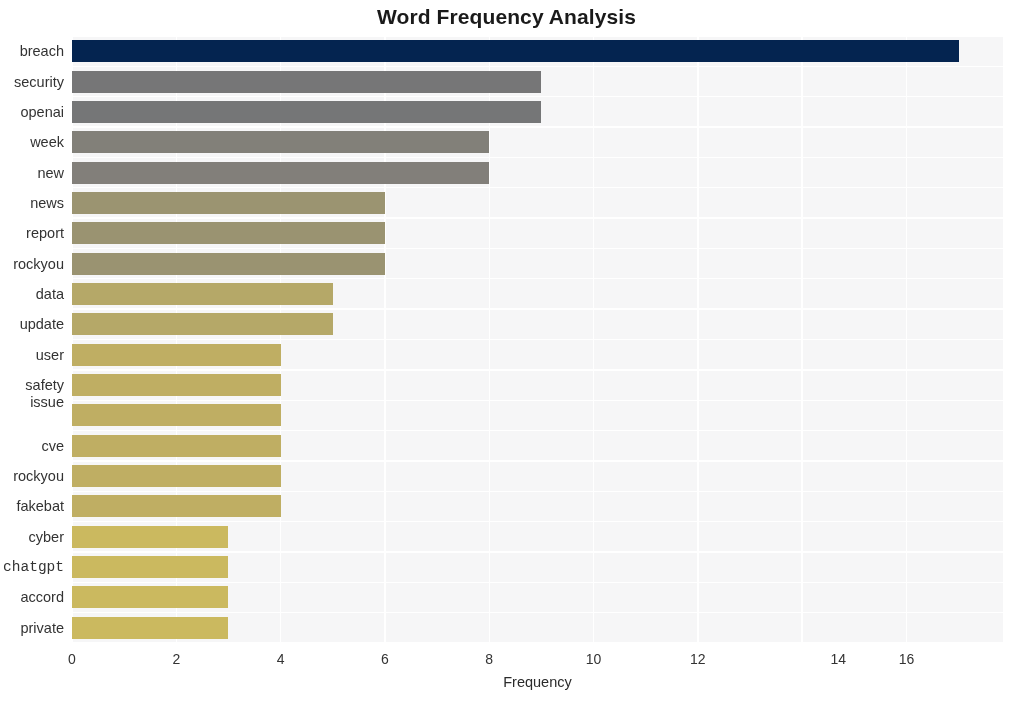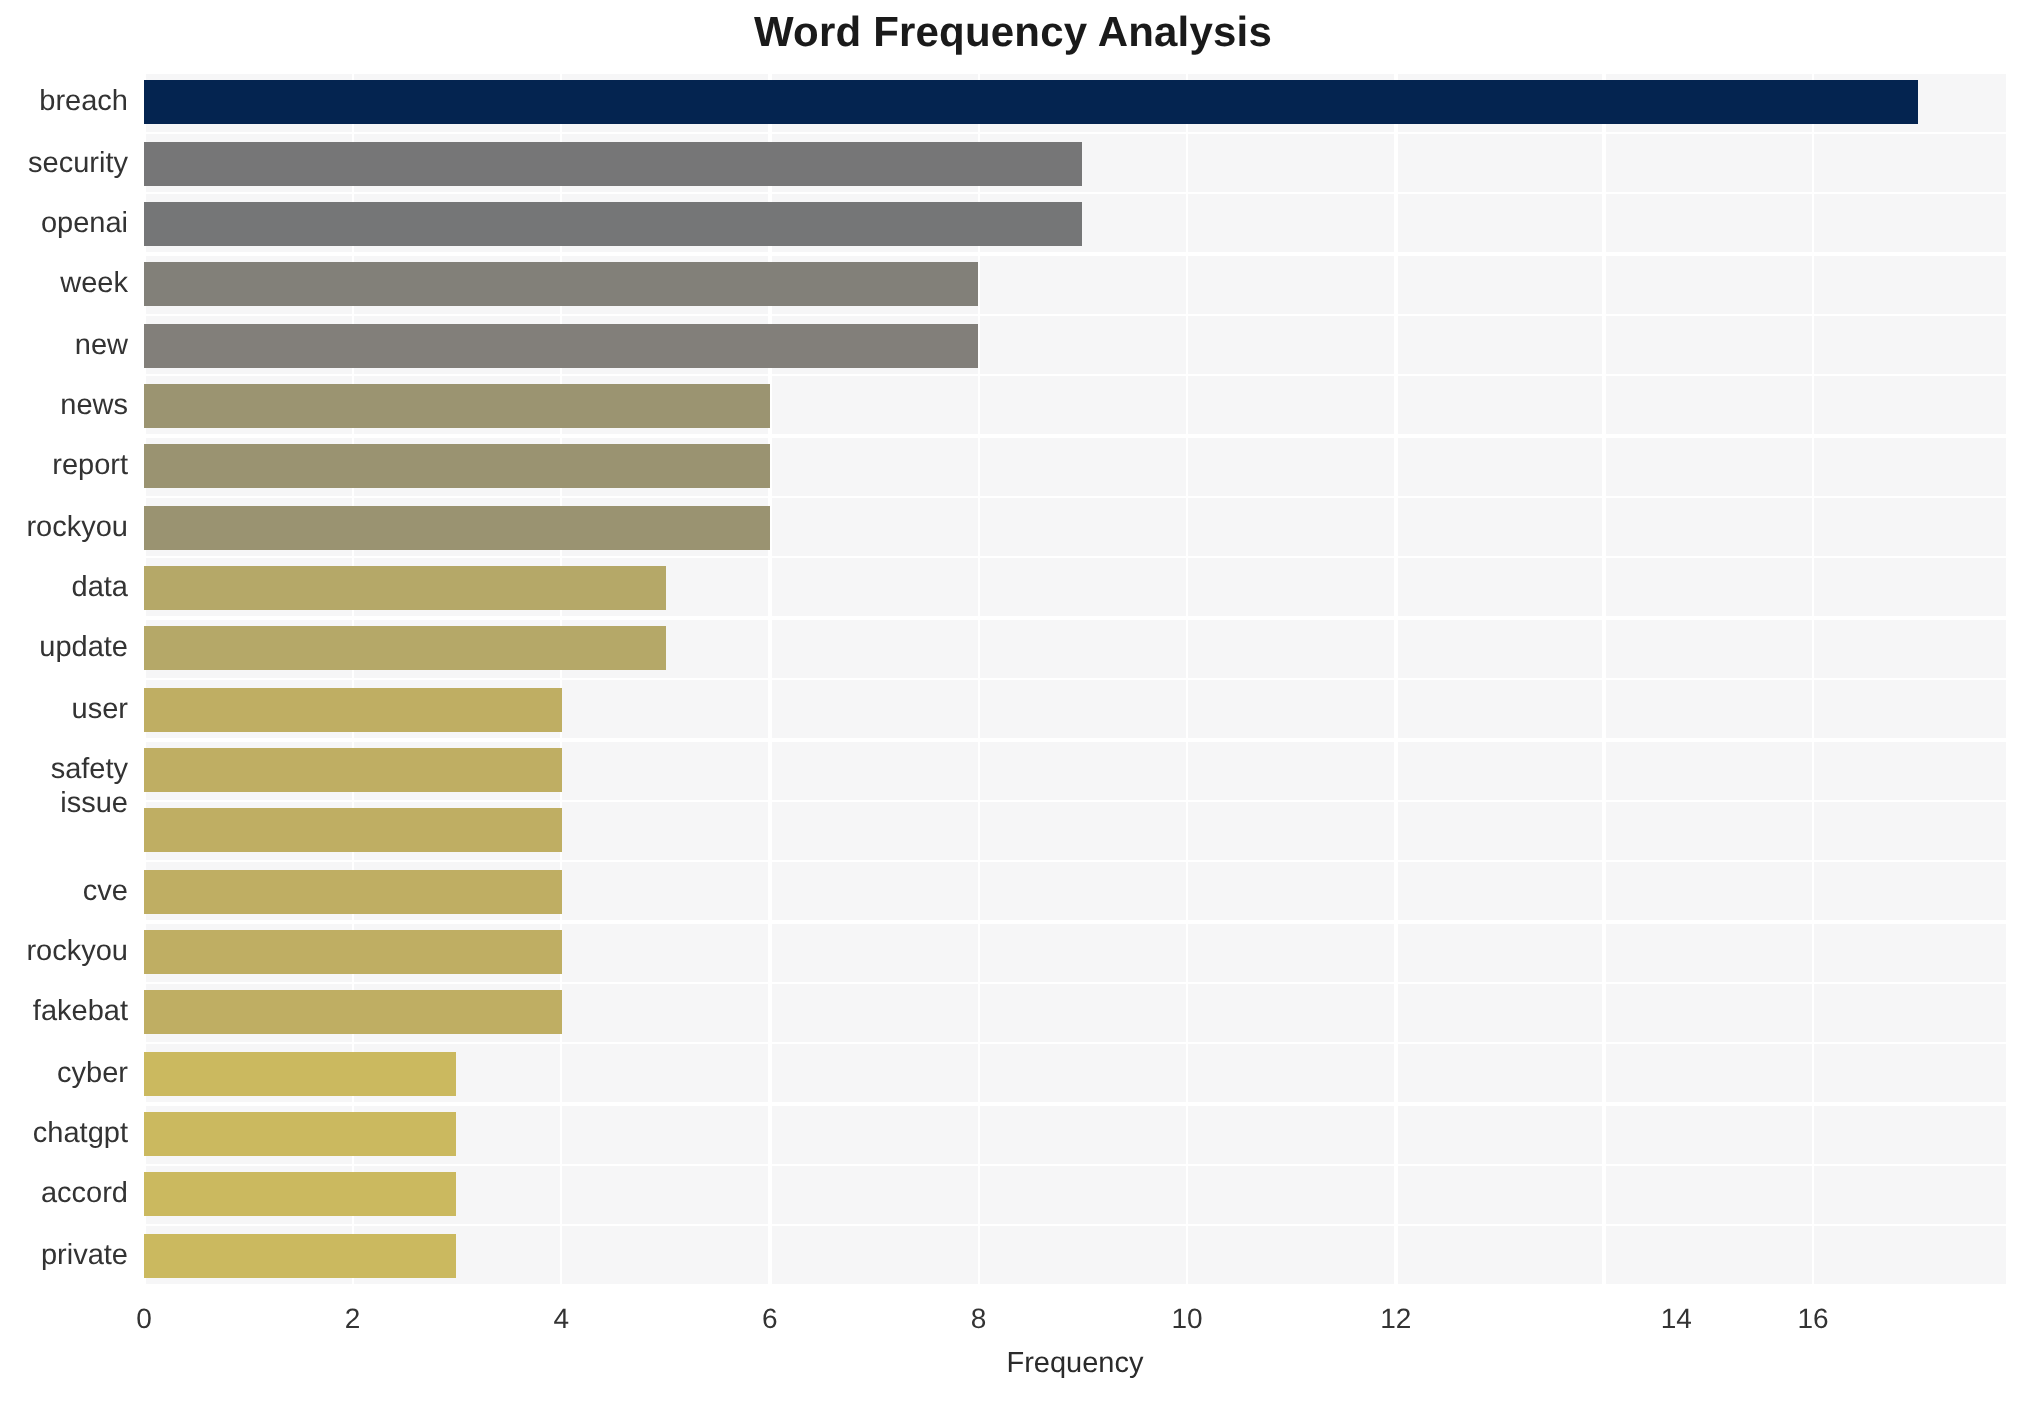--- a/index.html
+++ b/index.html
@@ -172,21 +172,21 @@
       <div class="ylab" style="top: 219.625px;">rockyou</div>
       <div class="ylab" style="top: 249.975px;">data</div>
       <div class="ylab" style="top: 280.325px;">update</div>
       <div class="ylab" style="top: 310.675px;">user</div>
       <div class="ylab" style="top: 341.025px;">safety</div>
       <div class="ylab" style="top: 358px;">issue</div>
       <div class="ylab" style="top: 401.725px;">cve</div>
       <div class="ylab" style="top: 432.075px;">rockyou</div>
       <div class="ylab" style="top: 462.425px;">fakebat</div>
       <div class="ylab" style="top: 492.775px;">cyber</div>
-      <div class="ylab" style="top: 523.125px;">chatgpt</div>
+      <div class="ylab" style="top: 523.125px; font-family: Liberation Mono, monospace;">chatgpt</div>
       <div class="ylab" style="top: 553.475px;">accord</div>
       <div class="ylab" style="top: 583.825px;">private</div>
     </div>
 
   <div id="x-labels">
       <div class="xlab" style="left: 72px;">0</div>
       <div class="xlab" style="left: 176.314px;">2</div>
       <div class="xlab" style="left: 280.627px;">4</div>
       <div class="xlab" style="left: 384.941px;">6</div>
       <div class="xlab" style="left: 489.255px;">8</div>

